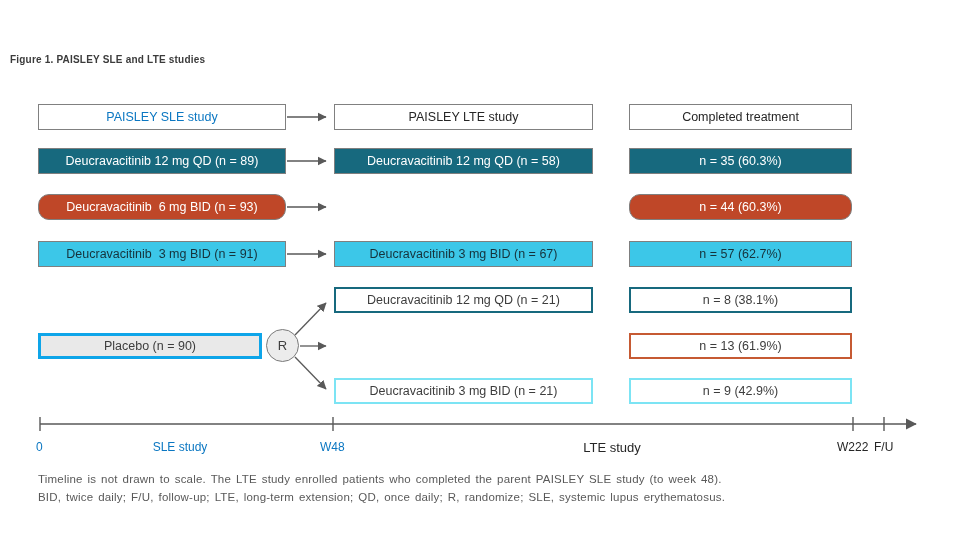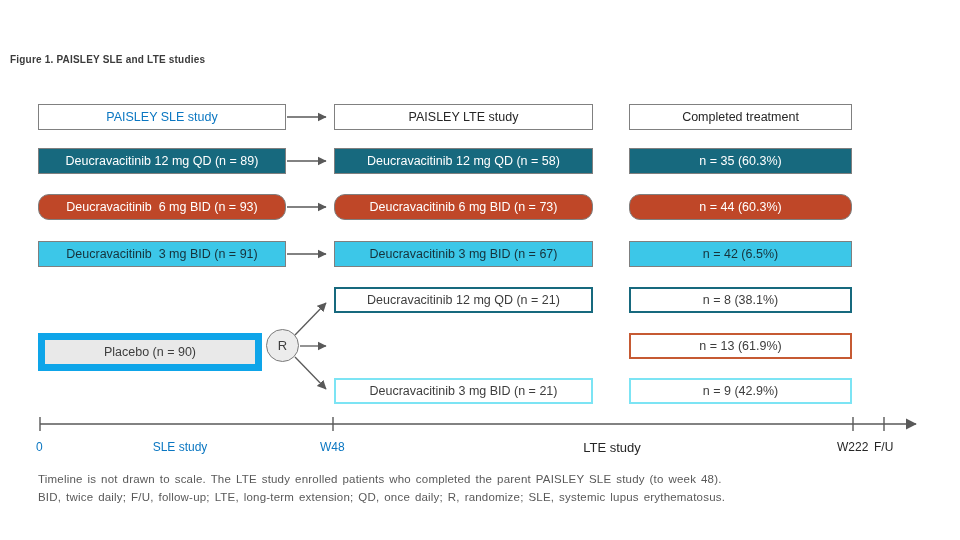--- a/index.html
+++ b/index.html
@@ -31,22 +31,22 @@
   
   .hdr-blue{color:#0b77c2;}
   .hdr-dark{color:#262626;}
   .teal-solid{background:#17697e;border-color:#7f7f7f;color:#ffffff;}
   .red-solid{background:#bf4728;border-color:#7f7f7f;color:#ffffff;}
   .cyan-solid{background:#3cc7e8;border-color:#7f7f7f;color:#16323b;}
   .teal-outline{border:2px solid #17697e;color:#3d3d3d;}
   .red-outline{border:2px solid #c65a33;color:#3d3d3d;}
   .cyan-outline{border:2px solid #7ce4f4;color:#3d3d3d;}
   .placebo{
-    position:absolute;left:38px;top:333px;width:224px;height:38px;box-sizing:border-box;
-    background:#e9e9e9;border:7px solid #0ea5e9;display:flex;align-items:center;
+    position:absolute;left:38px;top:333px;width:224px;height:26px;box-sizing:border-box;
+    background:#e9e9e9;border:3px solid #0ea5e9;display:flex;align-items:center;
     justify-content:center;font-size:12.5px;color:#3d3d3d;
   }
   .rcircle{
     position:absolute;left:266px;top:329px;width:33px;height:33px;border-radius:50%;
     background:#ececec;border:1px solid #7a7a7a;box-sizing:border-box;
     display:flex;align-items:center;justify-content:center;
     font-size:13px;color:#404040;z-index:5;
   }
   svg.layer{position:absolute;left:0;top:0;z-index:2;}
   .tlabel{position:absolute;top:440px;font-size:12px;color:#262626;}
@@ -68,26 +68,25 @@
 
   <div class="box col1 rowH hdr-blue">PAISLEY SLE study</div>
   <div class="box col2 rowH hdr-dark">PAISLEY LTE study</div>
   <div class="box col3 rowH hdr-dark">Completed treatment</div>
 
   <div class="box col1 row1 teal-solid">Deucravacitinib 12 mg QD (n = 89)</div>
   <div class="box col2 row1 teal-solid">Deucravacitinib 12 mg QD (n = 58)</div>
   <div class="box col3 row1 teal-solid">n = 35 (60.3%)</div>
 
   <div class="box col1 row2 red-solid">Deucravacitinib  6 mg BID (n = 93)</div>
-  <div class="box col2 row2 red-solid">Deucravacitinib 6 mg BID (n = 73)</div>
   <div class="box col3 row2 red-solid">n = 44 (60.3%)</div>
 
   <div class="box col1 row3 cyan-solid">Deucravacitinib  3 mg BID (n = 91)</div>
   <div class="box col2 row3 cyan-solid">Deucravacitinib 3 mg BID (n = 67)</div>
-  <div class="box col3 row3 cyan-solid">n = 42 (6.5%)</div>
+  <div class="box col3 row3 cyan-solid">n = 57 (62.7%)</div>
 
   <div class="box col2 row4 teal-outline">Deucravacitinib 12 mg QD (n = 21)</div>
   <div class="box col3 row4 teal-outline">n = 8 (38.1%)</div>
 
   <div class="box col3 row5 red-outline">n = 13 (61.9%)</div>
 
   <div class="box col2 row6 cyan-outline">Deucravacitinib 3 mg BID (n = 21)</div>
   <div class="box col3 row6 cyan-outline">n = 9 (42.9%)</div>
 
   <div class="placebo">Placebo (n = 90)</div>

